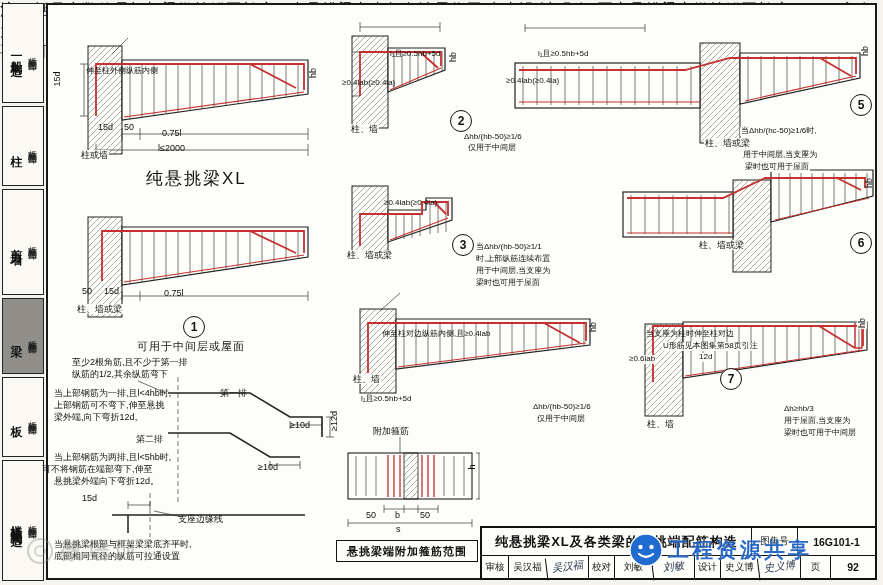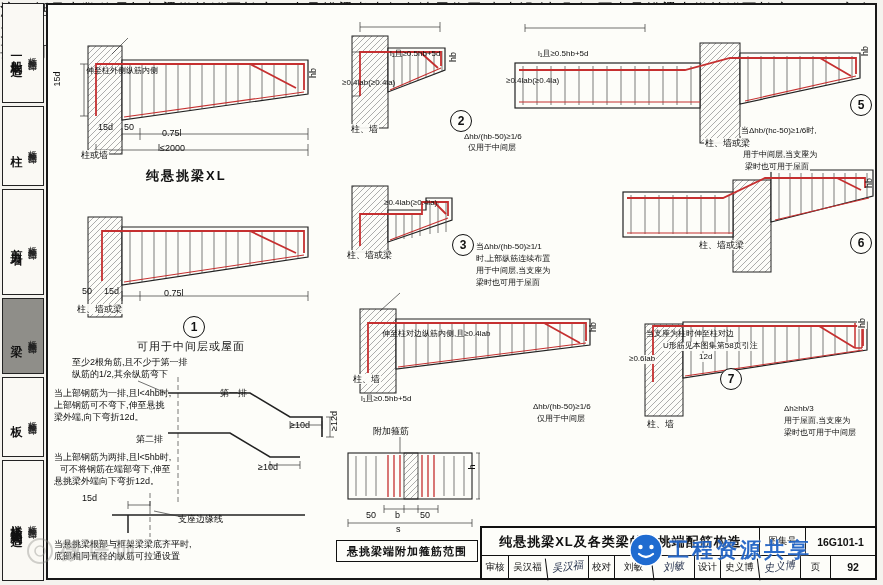--- a/index.html
+++ b/index.html
@@ -12,21 +12,21 @@
   .tab.active{background:#8f8e89;}
   .tab-cat{writing-mode:vertical-rl;text-orientation:upright;font-weight:700;font-size:12px;letter-spacing:2px;}
   .tab-det{writing-mode:vertical-rl;text-orientation:upright;font-size:9px;letter-spacing:1px;margin-left:1px;color:#222;}
   
   .lbl{position:absolute;font-size:9px;line-height:1.12;white-space:nowrap;color:#101010;z-index:4;}
   .s8{font-size:8px;margin-top:43px;}
   .bgw{background:rgba(253,253,249,.92);padding:0 1px;}
   .v{transform:rotate(-90deg);transform-origin:center;}
   .num{position:absolute;width:20px;height:20px;border:1.7px solid #111;border-radius:50%;
        text-align:center;line-height:20px;font-weight:700;font-size:12px;background:#fdfdf9;z-index:5;}
-  .cap{position:absolute;font-weight:700;font-size:13px;letter-spacing:2px;z-index:4;}
+  .cap{position:absolute;font-weight:400;font-size:17px;letter-spacing:2px;z-index:4;}
   .cap2{position:absolute;font-weight:400;font-size:11px;letter-spacing:1px;z-index:4;}
   .draw{position:absolute;z-index:2;}
   .capbox{position:absolute;border:1.8px solid #111;background:#fdfdf9;display:flex;align-items:center;justify-content:center;
           font-weight:700;font-size:11px;letter-spacing:1px;box-sizing:border-box;z-index:4;}
   
   .tblock{position:absolute;left:480px;top:526px;width:397px;height:54px;border:2px solid #111;background:#fdfdf9;
           display:flex;flex-direction:column;box-sizing:border-box;z-index:6;}
   .tb-r1{flex:1.25;display:flex;border-bottom:1.4px solid #111;min-height:0;}
   .tb-r2{flex:1;display:flex;min-height:0;}
   .tb-title{flex:1;display:flex;align-items:center;justify-content:center;font-weight:700;font-size:13px;letter-spacing:1px;}
@@ -136,21 +136,21 @@
   <span class="lbl" style="left:72px;top:369px">纵筋的1/2,其余纵筋弯下</span>
   <span class="lbl" style="left:220px;top:388px">第一排</span>
   <span class="lbl" style="left:136px;top:434px">第二排</span>
   <span class="lbl" style="left:290px;top:420px">≥10d</span>
   <span class="lbl" style="left:258px;top:462px">≥10d</span>
   <span class="lbl v" style="left:324px;top:416px">≥12d</span>
   <span class="lbl" style="left:54px;top:388px">当上部钢筋为一排,且l&lt;4hb时,</span>
   <span class="lbl" style="left:54px;top:400px">上部钢筋可不弯下,伸至悬挑</span>
   <span class="lbl" style="left:54px;top:412px">梁外端,向下弯折12d。</span>
   <span class="lbl" style="left:54px;top:452px">当上部钢筋为两排,且l&lt;5hb时,</span>
-  <span class="lbl" style="left:60px;top:464px">可不将钢筋在端部弯下,伸至</span>
+  <span class="lbl" style="left:42px;top:464px">可不将钢筋在端部弯下,伸至</span>
   <span class="lbl" style="left:54px;top:476px">悬挑梁外端向下弯折12d。</span>
   <span class="lbl" style="left:82px;top:493px">15d</span>
   <span class="lbl" style="left:178px;top:514px">支座边缘线</span>
   <span class="lbl" style="left:54px;top:539px">当悬挑梁根部与框架梁梁底齐平时,</span>
   <span class="lbl" style="left:54px;top:551px">底部相同直径的纵筋可拉通设置</span>
 
   
   <svg class="draw" style="left:340px;top:425px" width="140" height="110" viewBox="0 0 140 110">
     <rect x="8" y="28" width="124" height="46" fill="#fdfdf9" stroke="#222" stroke-width="1.1"></rect>
     <rect x="64" y="28" width="14" height="46" fill="url(#hatch)" stroke="#222" stroke-width="0.8"></rect>
@@ -279,21 +279,21 @@
   <span class="note" style="left:500px;top:456px">部钢筋伸入支座长度应采用12d。</span>
   <span class="note" style="left:500px;top:469px">2.当屋面框架梁与悬挑梁根部顶面有高差时,框架梁中纵向钢筋锚固要求可</span>
   <span class="note" style="left:512px;top:482px">按柱顶节点构造(见本图集第68页)。</span>
   <span class="note" style="left:500px;top:495px">3.当配置第三排钢筋时,其伸出长度应由设计注明。</span>
 
   
   <div class="tblock">
     <div class="tb-r1">
       <div class="tb-title">纯悬挑梁XL及各类梁的悬挑端配筋构造</div>
       <div class="tbc" style="width:46px">图集号</div>
-      <div class="tbc tb-no" style="width:70px">16G101-1</div>
+      <div class="tbc tb-no" style="width:78px">16G101-1</div>
     </div>
     <div class="tb-r2">
       <div class="tbc" style="width:26px">审核</div>
       <div class="tbc" style="width:38px">吴汉福</div>
       <div class="tbc sig" style="flex:1">吴汉福</div>
       <div class="tbc" style="width:26px">校对</div>
       <div class="tbc" style="width:38px">刘敏</div>
       <div class="tbc sig" style="flex:1">刘敏</div>
       <div class="tbc" style="width:26px">设计</div>
       <div class="tbc" style="width:38px">史义博</div>

